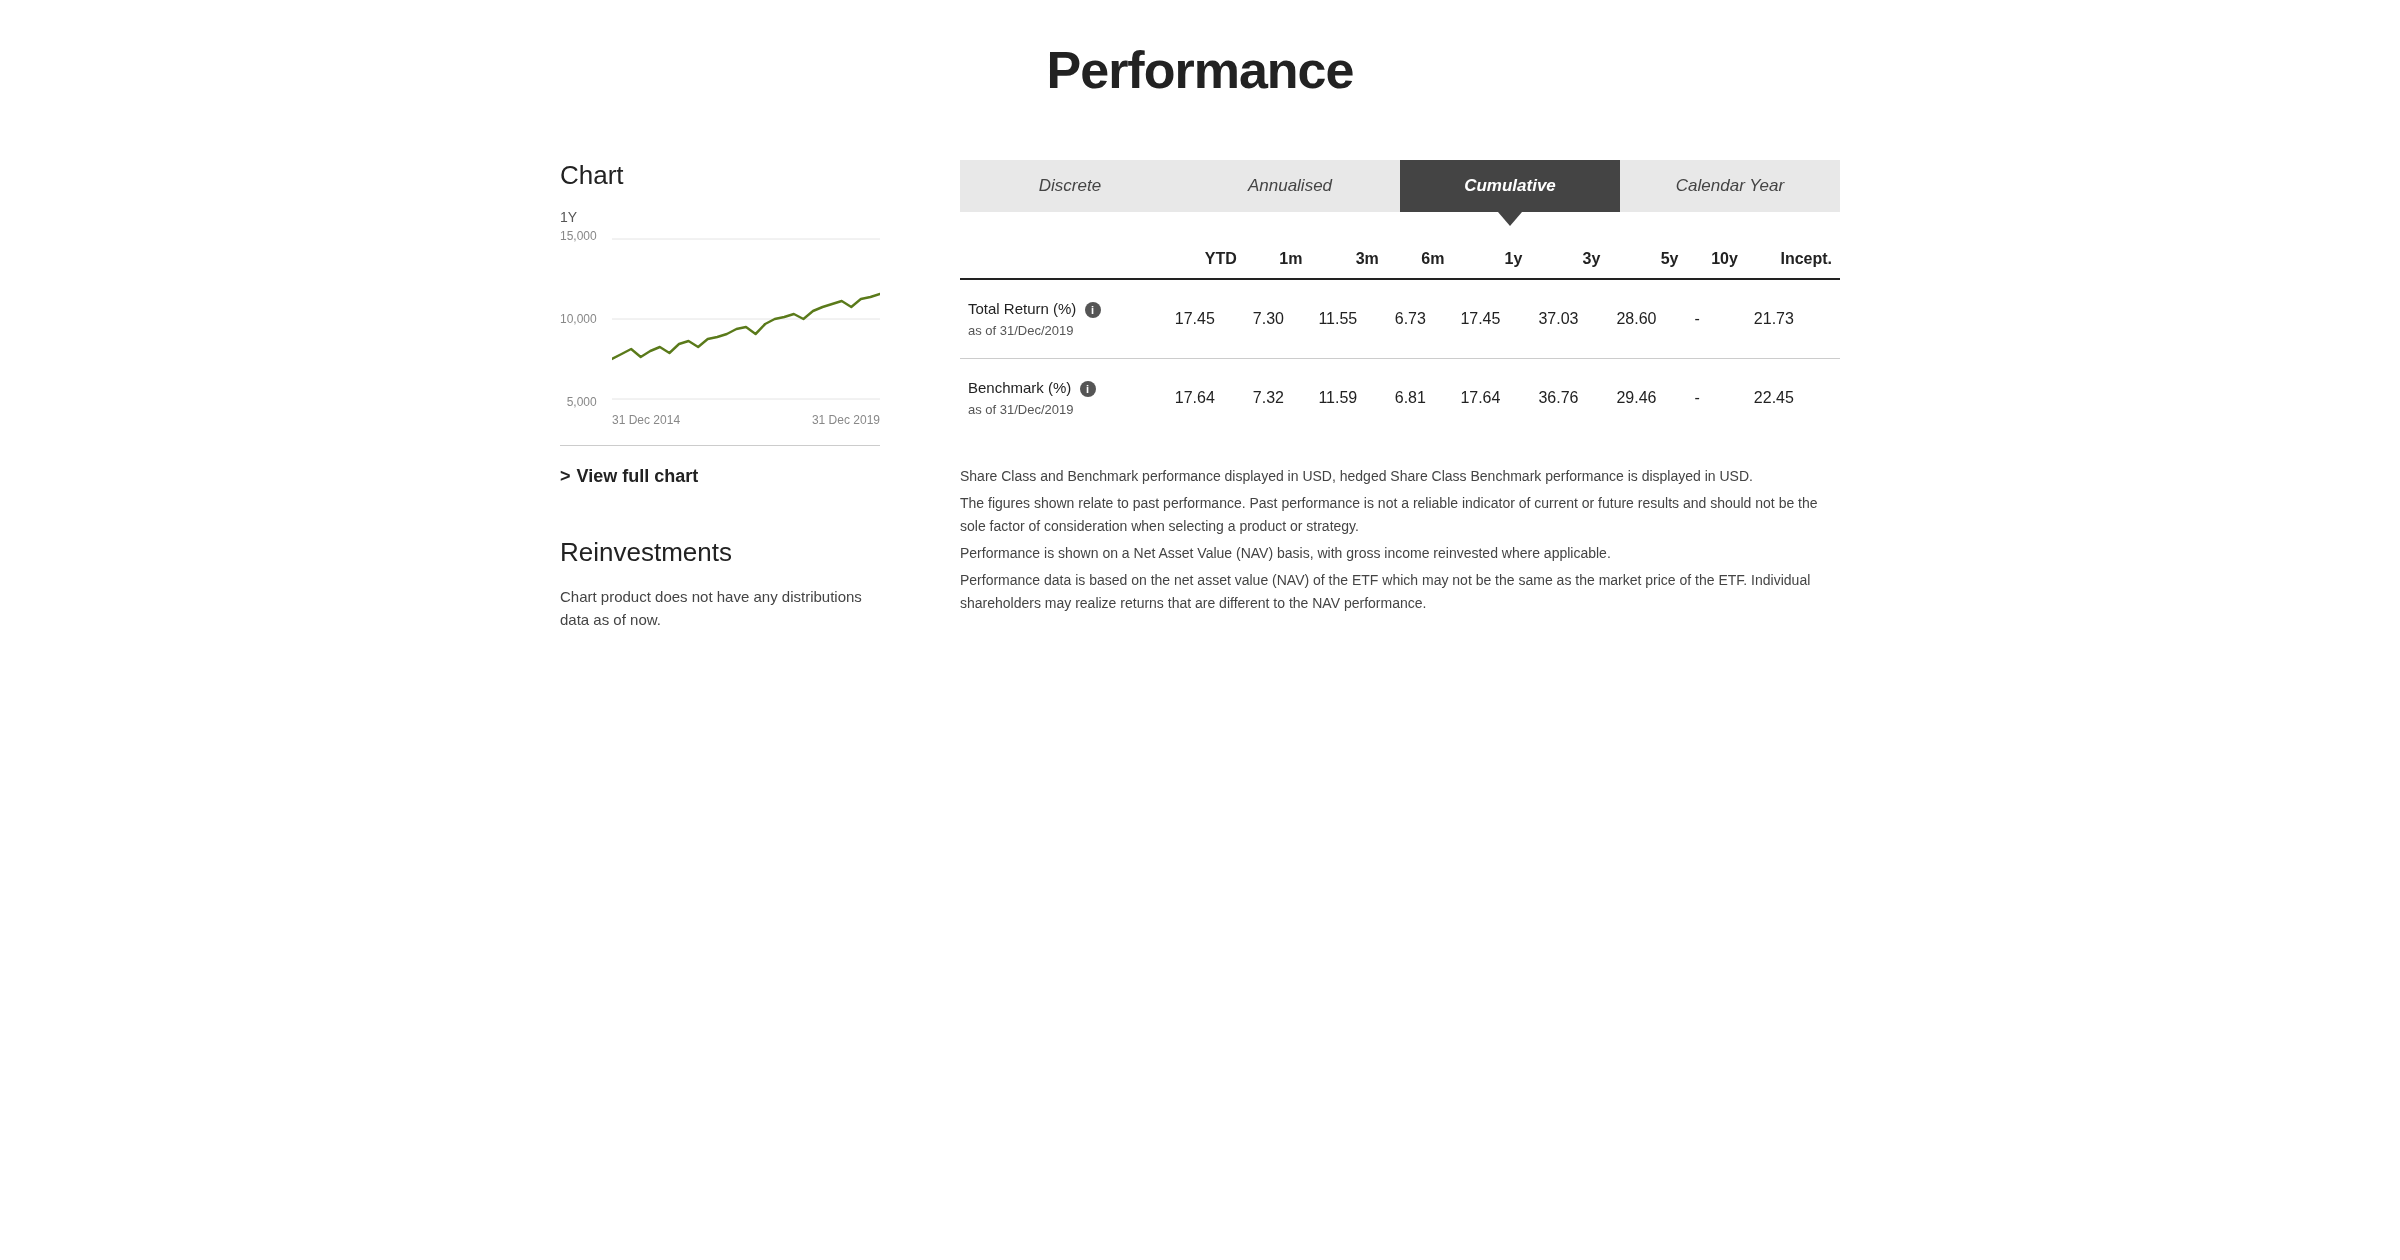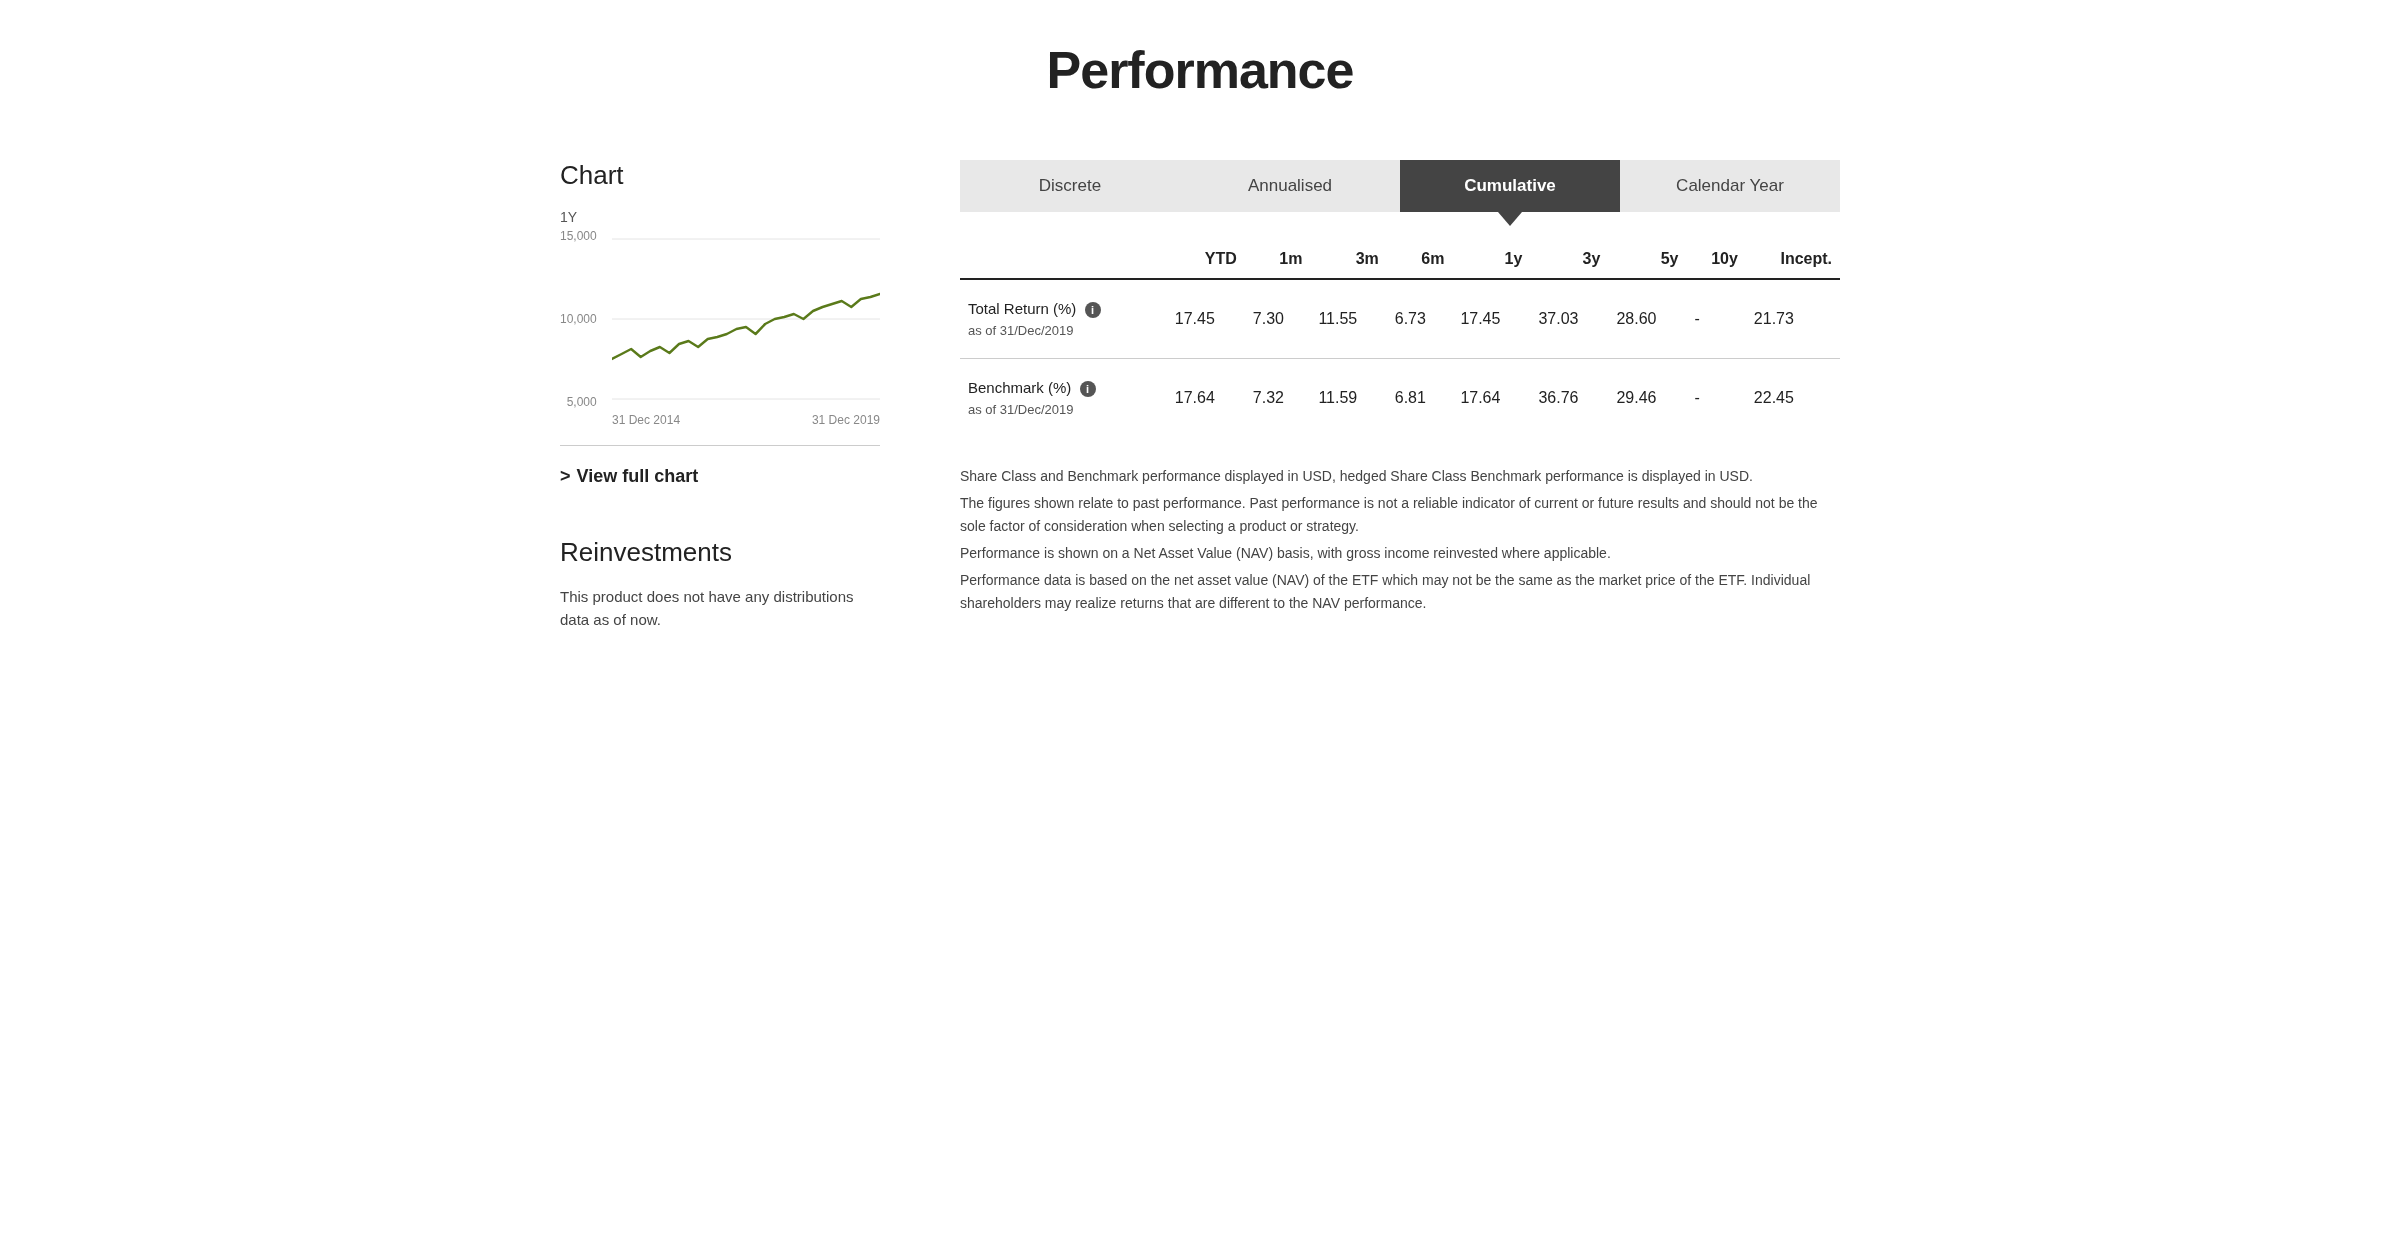--- a/index.html
+++ b/index.html
@@ -121,20 +121,21 @@
       text-align: center;
       padding: 16px 22px;
       font-size: 17px;
       cursor: pointer;
       color: #444;
       background: #e8e8e8;
       border: none;
       outline: none;
       user-select: none;
       position: relative;
+      font-style: italic;
     }
     .tab.active {
       background: #444;
       color: #fff;
       font-weight: 600;
     }
     
     .tab.active::after {
       content: '';
       position: absolute;
@@ -252,21 +253,21 @@
         </div>
       </div>
 
       <a class="view-full-chart" href="#">
         <span class="chevron-right">&gt;</span>
         <span>View full chart</span>
       </a>
 
       <div class="reinvestments-section">
         <h2 class="section-heading">Reinvestments</h2>
-        <p class="reinvestments-text">This product does not have any distributions data as of now.</p>
+        <p class="reinvestments-text">Chart product does not have any distributions data as of now.</p>
       </div>
     </div>
 
     <div class="right-column">
 
       <div class="tabs-row">
         <button class="tab">Discrete</button>
         <button class="tab">Annualised</button>
         <button class="tab active">Cumulative</button>
         <button class="tab">Calendar Year</button>

